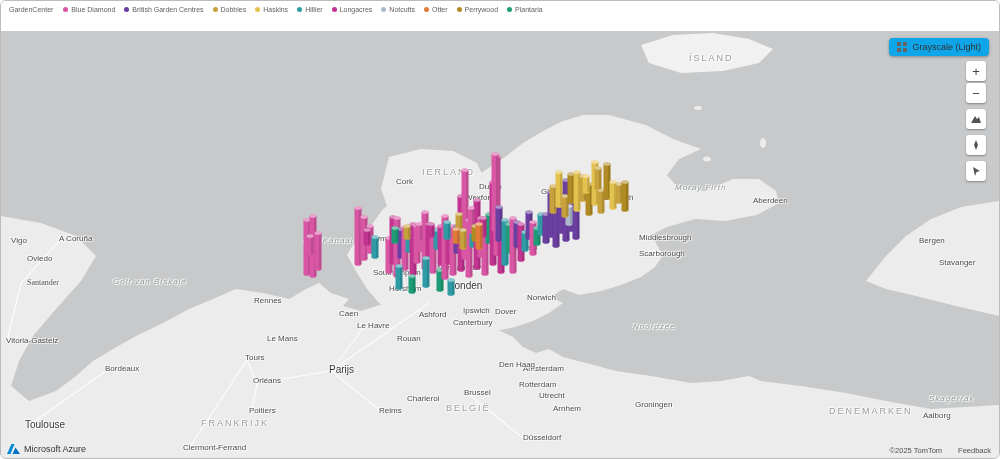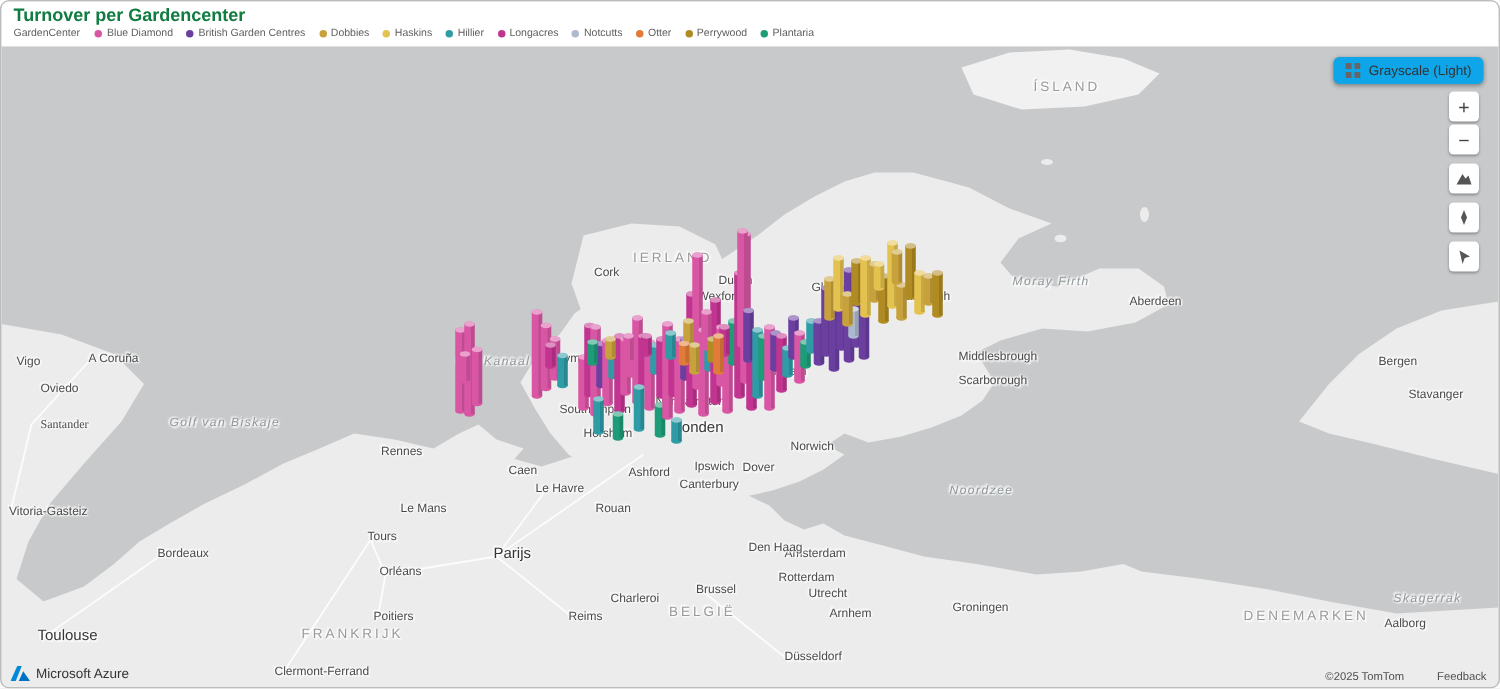--- a/index.html
+++ b/index.html
@@ -23,29 +23,28 @@
   .style-picker{position:absolute;top:7px;right:10px;z-index:4;background:#0ea5e9;border-radius:4px;
       box-shadow:0 1px 3px rgba(0,0,0,.35);padding:4px 8px;font-size:9px;color:#333;
       display:flex;gap:5px;align-items:center;cursor:pointer;}
   .ctrl-col{position:absolute;top:30px;right:13px;z-index:4;display:flex;flex-direction:column;align-items:center;}
   .ctrl{width:20px;height:20px;background:#fff;border:none;border-radius:3px;
       box-shadow:0 1px 2px rgba(0,0,0,.35);font-size:13px;line-height:1;color:#444;
       display:flex;align-items:center;justify-content:center;margin-bottom:2px;cursor:pointer;padding:0;}
   .ctrl.gap{margin-top:4px;}
   .azure-logo{position:absolute;left:6px;bottom:4px;z-index:4;display:flex;align-items:center;gap:4px;
       font-size:9px;color:#333;}
-  .attribution{position:absolute;right:8px;bottom:3px;z-index:4;font-size:7.5px;color:#4f4f4f;display:flex;gap:22px;}
+  .attribution{position:absolute;right:8px;bottom:3px;z-index:4;font-size:7.5px;color:#4f4f4f;display:flex;gap:16px;}
   .attribution .fb{cursor:pointer;}
 </style>
 </head>
 <body>
 
 <div class="card">
   <div class="header">
-    <div class="title">Turnover per Gardencenter</div>
     <div class="legend">
       <span class="legend-title">GardenCenter</span>
       <span id="legend-items">
           <span class="li">
             <span class="dot" style="background: rgb(216, 86, 164);"></span>
             <span>Blue Diamond</span>
           </span>
           <span class="li">
             <span class="dot" style="background: rgb(106, 63, 160);"></span>
             <span>British Garden Centres</span>

